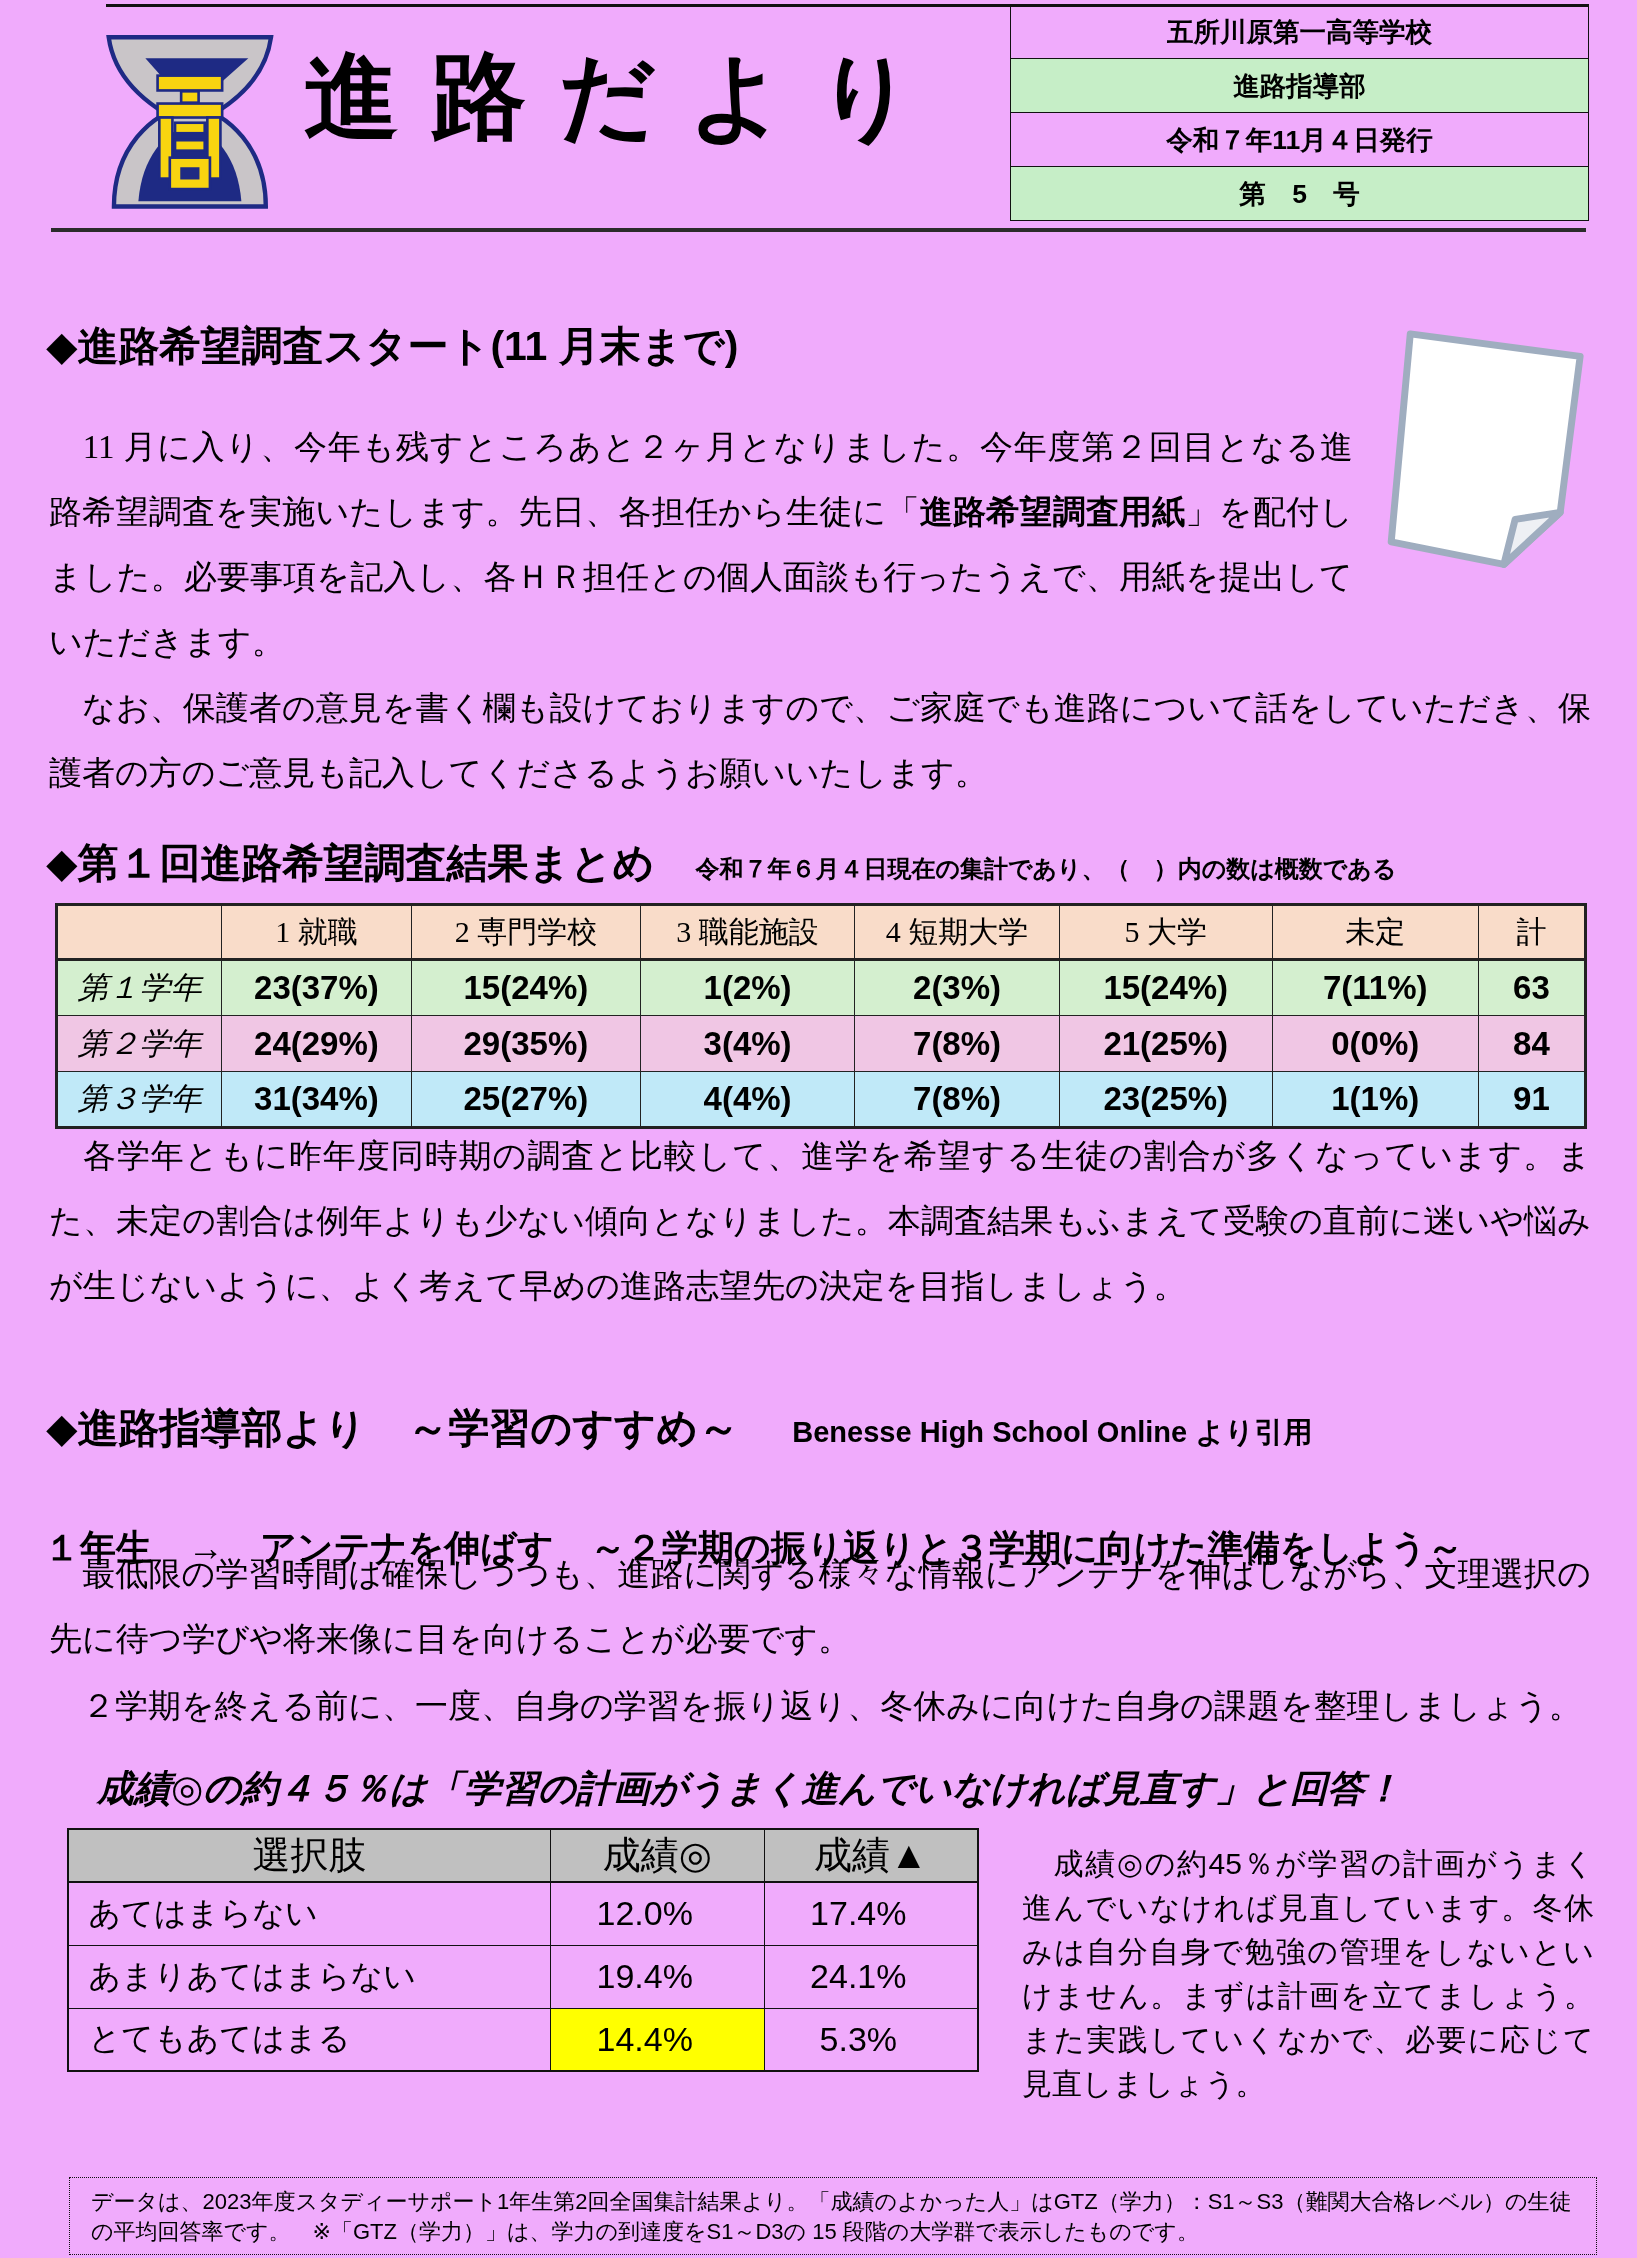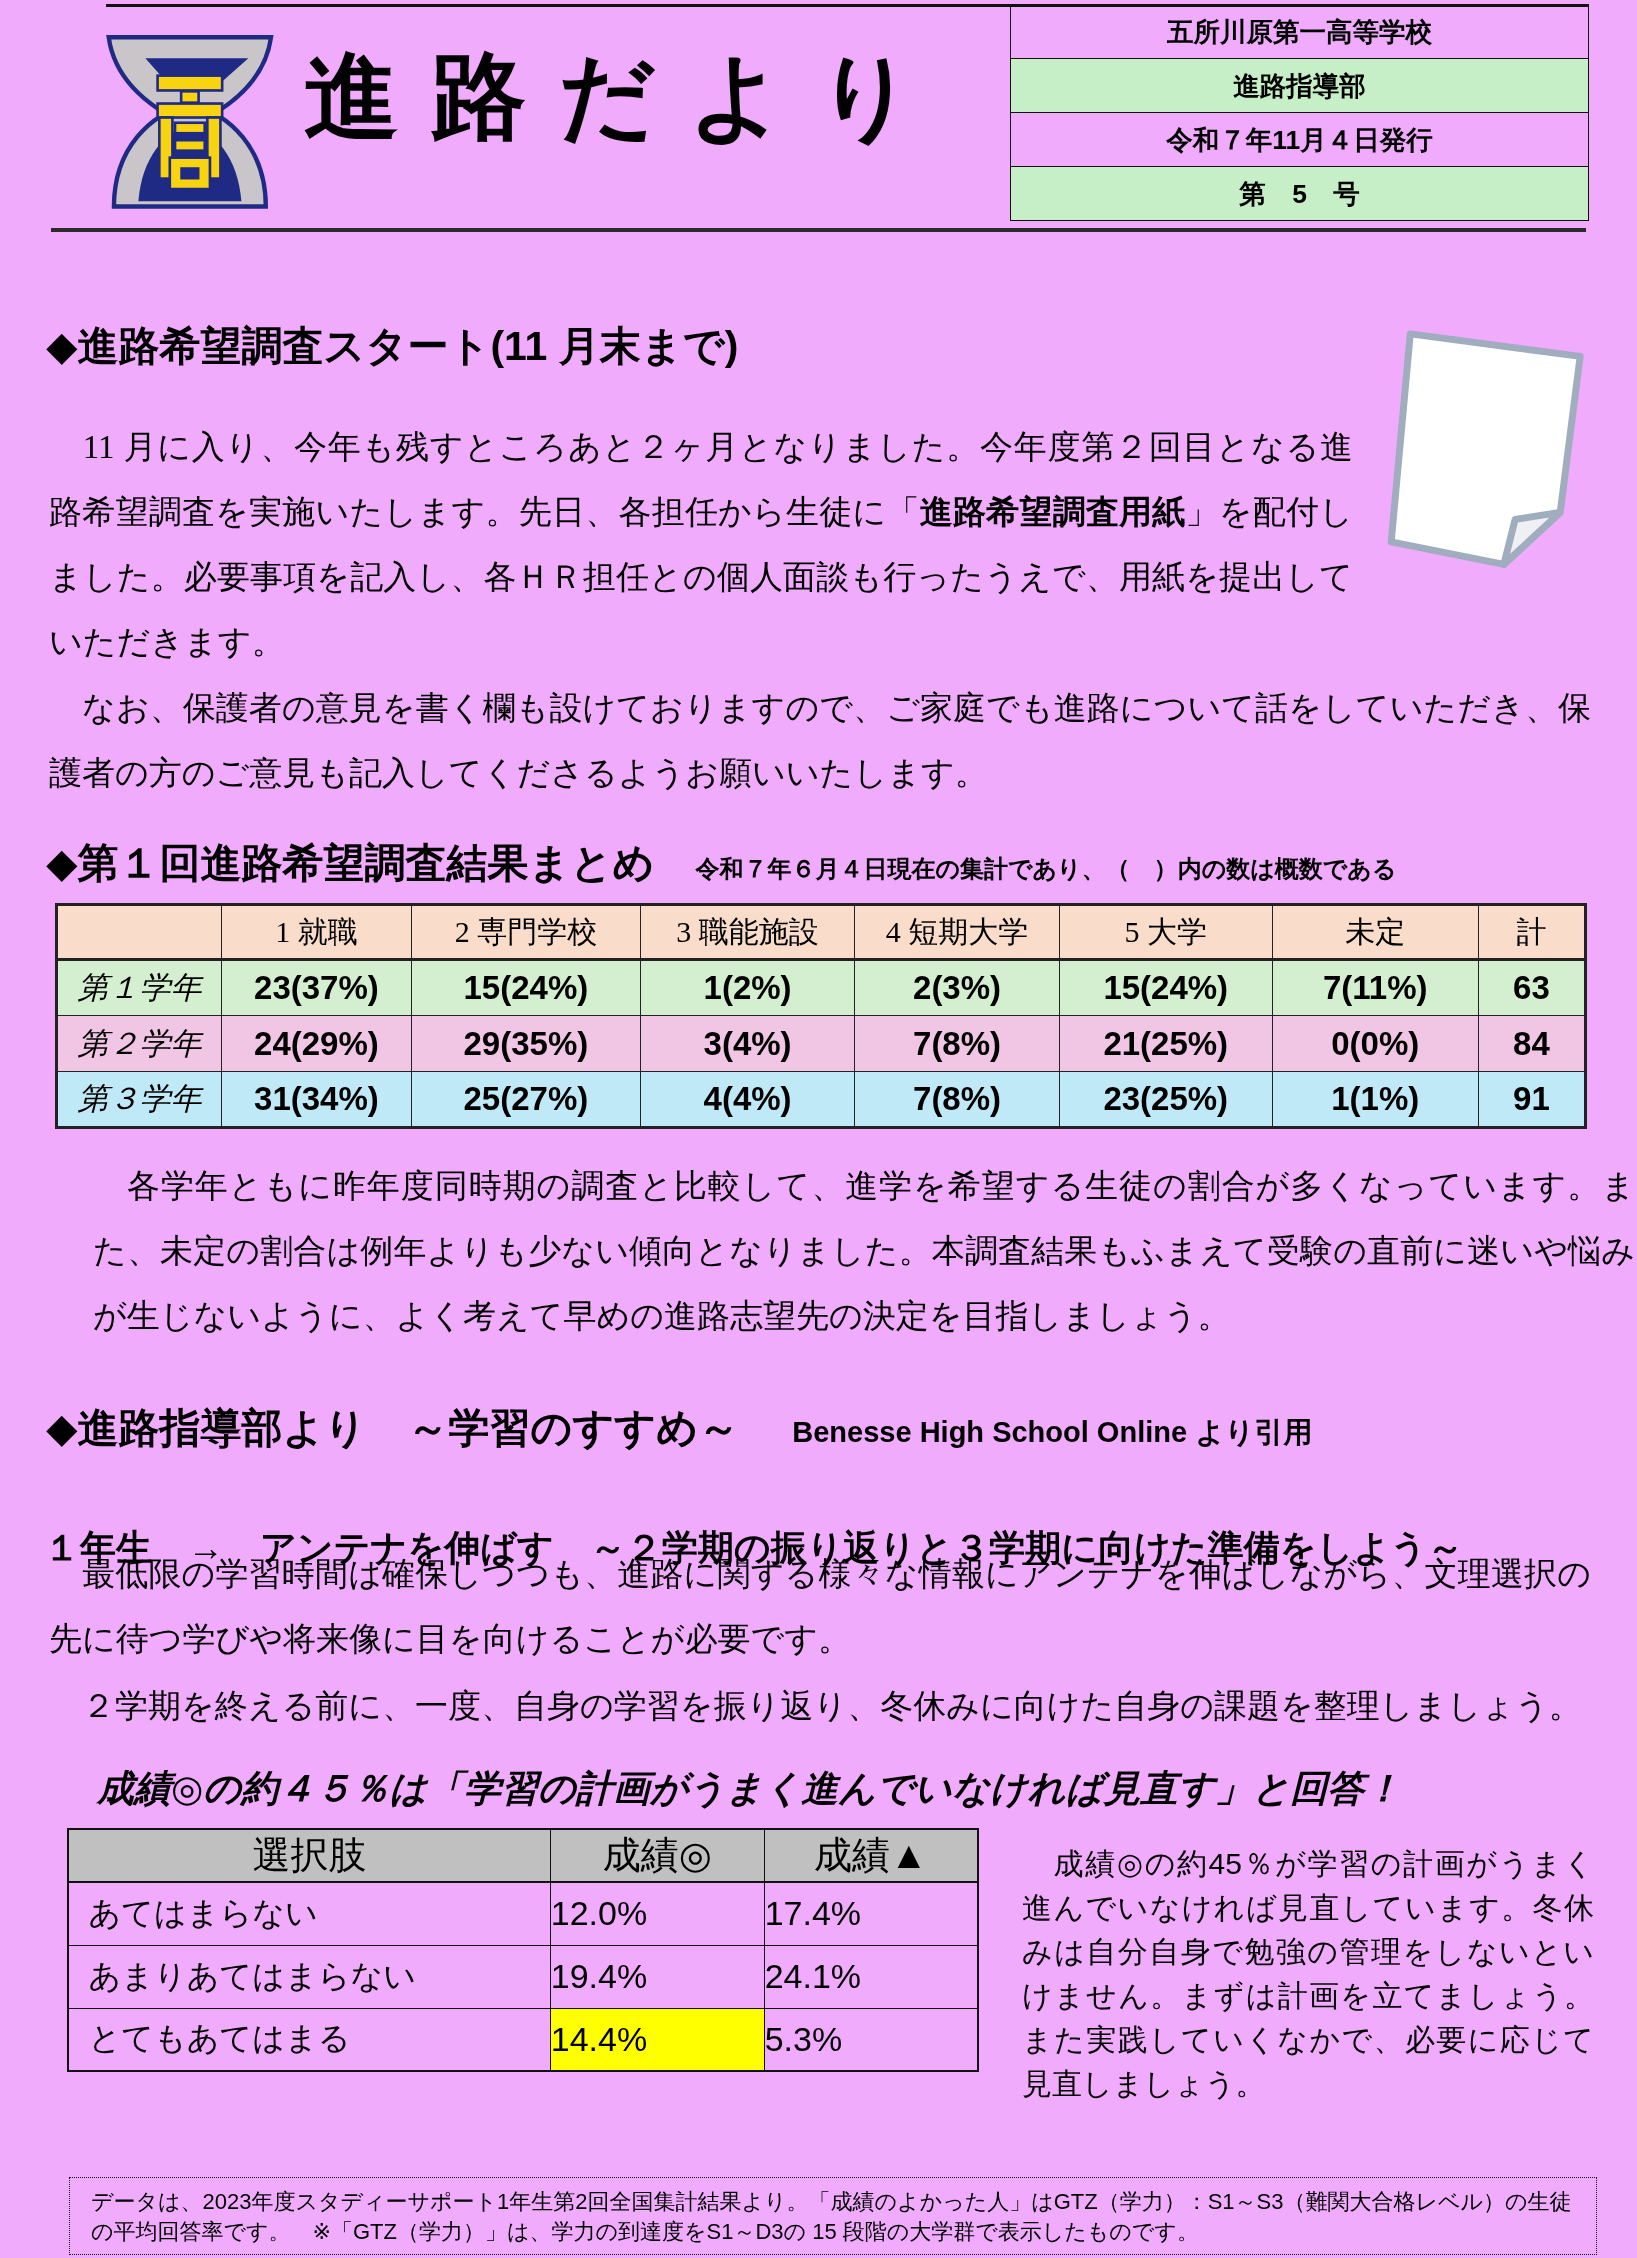--- a/index.html
+++ b/index.html
@@ -56,21 +56,21 @@
     font-size:37px; white-space:nowrap; }
 
   
   .study-table { position:absolute; left:67px; top:1828px; width:912px;
     border-collapse:collapse; table-layout:fixed;
     font-family:"Liberation Sans","DejaVu Sans",sans-serif; }
   .study-table td { border:1.8px solid #111; height:63px; font-size:32px; }
   .study-table tr.head td { background:#c0c0c0; text-align:center; font-size:38px;
     height:50px; border-bottom:2.6px solid #111; }
   .study-table td.opt { text-align:left; padding-left:19.4px; }
-  .study-table td.val { text-align:left; padding-right:25px; font-size:34px; }
+  .study-table td.val { text-align:center; padding-right:25px; font-size:34px; }
   .study-table td.hl { background:#ffff00; }
   .study-table tr td:first-child { border-left:2.6px solid #111; }
   .study-table tr td:last-child { border-right:2.6px solid #111; }
   .study-table tr.head td { border-top:2.6px solid #111; }
   .study-table tr:last-child td { border-bottom:2.6px solid #111; }
 
   .side-text { position:absolute; left:1022px; top:1842px; width:572px;
     font-family:"Liberation Sans","DejaVu Sans",sans-serif; font-size:30px;
     line-height:44px; text-align:justify; }
 
@@ -187,21 +187,21 @@
       <td class="num">25(27%)</td>
       <td class="num">4(4%)</td>
       <td class="num">7(8%)</td>
       <td class="num">23(25%)</td>
       <td class="num">1(1%)</td>
       <td class="num">91</td>
     </tr>
   </tbody>
     </table>
 
-  <p class="para" style="left:49px; top:1154px; width:1542px;margin-left:44px;">　各学年ともに昨年度同時期の調査と比較して、進学を希望する生徒の割合が多くなっています。また、未定の割合は例年よりも少ない傾向となりました。本調査結果もふまえて受験の直前に迷いや悩みが生じないように、よく考えて早めの進路志望先の決定を目指しましょう。</p>
+  <p class="para" style="left:49px; top:1124px; width:1542px;">　各学年ともに昨年度同時期の調査と比較して、進学を希望する生徒の割合が多くなっています。また、未定の割合は例年よりも少ない傾向となりました。本調査結果もふまえて受験の直前に迷いや悩みが生じないように、よく考えて早めの進路志望先の決定を目指しましょう。</p>
 
   <div class="sec-heading" style="left:46px; top:1401px;">
     <span>◆進路指導部より　～学習のすすめ～</span><span class="sec3-note">Benesse High School Online より引用</span>
   </div>
 
   <div class="grade-sub" style="left:44px;">１年生　→　アンテナを伸ばす　～２学期の振り返りと３学期に向けた準備をしよう～</div>
 
   <p class="para" style="left:49px; top:1542px; width:1542px;">　最低限の学習時間は確保しつつも、進路に関する様々な情報にアンテナを伸ばしながら、文理選択の先に待つ学びや将来像に目を向けることが必要です。</p>
   <p class="para" style="left:49px; top:1674px; width:1542px;">　２学期を終える前に、一度、自身の学習を振り返り、冬休みに向けた自身の課題を整理しましょう。</p>
 

